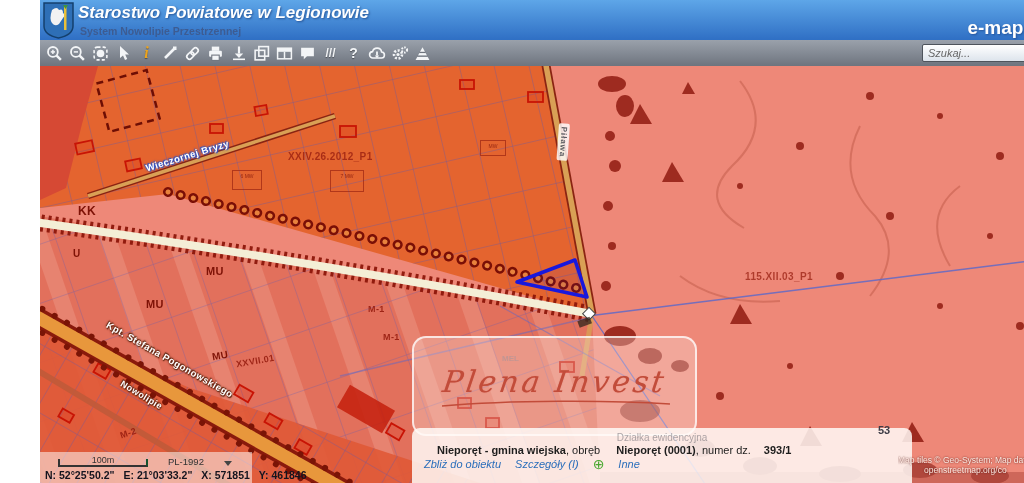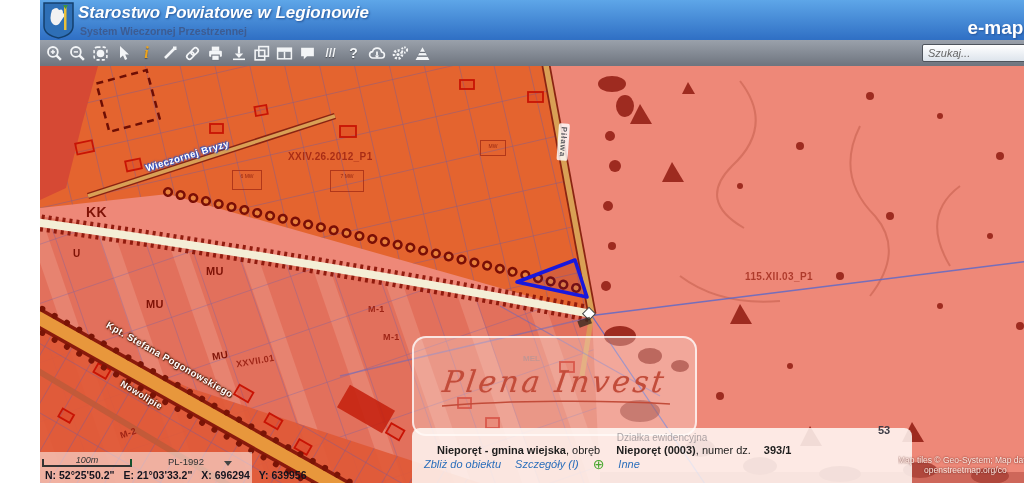--- a/index.html
+++ b/index.html
@@ -54,22 +54,22 @@
   .p-main { color:#1e1e1e; margin-top:1px; }
   .p-main b { font-weight:bold;padding-left:13px; }
   .p-id { color:#9a9a9a; font-size:10.5px; margin-top:1px; }
   .p-links { display:flex; align-items:center; gap:14px; margin-top:2px; }
   .p-links a { color:#2a6ebb; text-decoration:none; font-size:11px; cursor:pointer;font-style:italic; }
   .plus-ico { color:#4aa832; font-size:14px; line-height:12px; cursor:pointer; }
   .parcel53 { position:absolute; left:838px; top:358px; z-index:5; color:#3c3c46; font-size:11px; font-weight:bold; }
 
   
   .scalepanel { position:absolute; left:0; top:386px; width:212px; height:31px; background:rgba(255,255,255,.52); z-index:5; }
-  .sbracket { position:absolute; left:2px; top:7px; width:90px; height:8px;
-    border-left:2px solid #333; border-right:2px solid #14532d; border-bottom:2px solid #333;font-style:italic; }
+  .sbracket { position:absolute; left:18px; top:7px; width:90px; height:8px;
+    border-left:2px solid #333; border-right:2px solid #14532d; border-bottom:2px solid #333; }
   .sbracket span { position:absolute; left:0; right:0; top:-4px; text-align:center; font-size:9px; color:#333; }
   .crs { position:absolute; left:128px; top:4px; font-size:9.5px; color:#333; cursor:pointer; }
   .chev { position:absolute; left:184px; top:9px; width:0; height:0; cursor:pointer;
     border-left:4px solid transparent; border-right:4px solid transparent; border-top:5px solid #444; }
   .coordrow { position:absolute; left:5px; bottom:2px; display:flex; gap:9px; font-size:10.5px; font-weight:bold; color:#14141e; white-space:nowrap; }
 
   
   .attrib { position:absolute; left:858px; top:389px; width:166px; overflow:hidden; z-index:5;
     font-size:8.5px; color:#ffeae2; line-height:10px; text-shadow:0 0 2px rgba(70,0,0,.9); white-space:nowrap; }
   .attrib .l2 { margin-left:26px; }
@@ -80,21 +80,21 @@
 <div class="app">
 
   <div class="header">
     <svg class="crest" width="31" height="37" viewBox="0 0 31 37">
       <path d="M1,1 h29 v23 q0,9 -14.5,12 Q1,33 1,24 Z" fill="#2e6fb6" stroke="#14406e" stroke-width="1.5"></path>
       <path d="M9,8 q5,-4 7,0 q4,-2 4,3 q3,2 0,5 l-4,6 q-4,3 -7,-1 q-3,-4 0,-13z" fill="#f2f2f2"></path>
       <rect x="21" y="4" width="2.5" height="24" fill="#e8c03a"></rect>
       <path d="M20,3 h5 l-2.5,4z" fill="#3f9440"></path>
     </svg>
     <div class="h-title">Starostwo Powiatowe w Legionowie</div>
-    <div class="h-sub">System Wieczornej Przestrzennej</div>
+    <div class="h-sub">System Nowolipie Przestrzennej</div>
     <div class="brand">e-mapa</div>
     <svg class="brand-logo" width="26" height="17" viewBox="0 0 26 17">
       <ellipse cx="13" cy="8.5" rx="12.5" ry="8" fill="#e07020" stroke="#b84c10"></ellipse>
       <path d="M1,10 q12,-6 24,-2 l0,3 q-12,-4 -24,2z" fill="#3f9440"></path>
       <ellipse cx="13" cy="8.5" rx="12.5" ry="8" fill="none" stroke="#f4d44a" stroke-width="1"></ellipse>
     </svg>
   </div>
 
   <div class="toolbar">
     <div class="tool">
@@ -346,64 +346,64 @@
 
     <div class="mlabel street blueglow" style="left:104px;top:84px;transform:rotate(-17deg);">Wieczornej Bryzy</div>
     <div class="mlabel" style="left:530px;top:52px;">
       <span class="pilawa-label" style="display:inline-block">Piława</span>
     </div>
     <div class="mlabel street darkglow" style="left:58px;top:288px;transform:rotate(29.5deg);">Kpt. Stefana Pogonowskiego</div>
     <div class="mlabel street darkglow" style="left:78px;top:324px;transform:rotate(31deg);font-size:9px;">Nowolipie</div>
 
     <div class="mlabel zone" style="left:248px;top:85px;opacity:.85">XXIV.26.2012_P1</div>
     <div class="mlabel zone" style="left:705px;top:205px;opacity:.8">115.XII.03_P1</div>
-    <div class="mlabel zone" style="left:46px;top:138px;font-size:14px;color:#7e1206">KK</div>
+    <div class="mlabel zone" style="left:38px;top:138px;font-size:12px;color:#7e1206">KK</div>
     <div class="mlabel zone" style="left:166px;top:199px;font-size:11px;color:#7e1206">MU</div>
     <div class="mlabel zone" style="left:106px;top:232px;font-size:11px;color:#7e1206">MU</div>
     <div class="mlabel zone" style="left:33px;top:182px;color:#7e1206">U</div>
     <div class="mlabel zone" style="left:328px;top:238px;font-size:9px">M-1</div>
     <div class="mlabel zone" style="left:343px;top:266px;font-size:9px">M-1</div>
     <div class="mlabel zone" style="left:172px;top:284px;transform:rotate(-10deg);color:#7e1206">MU</div>
     <div class="mlabel zone" style="left:196px;top:290px;transform:rotate(-10deg);font-size:9px">XXVII.01</div>
     <div class="mlabel zone" style="left:80px;top:362px;transform:rotate(-18deg);font-size:9px">M-2</div>
-    <div class="mlabel" style="left:483px;top:288px;color:rgba(110,110,125,.5);font-size:8px;font-weight:bold">MEL</div>
+    <div class="mlabel" style="left:462px;top:288px;color:rgba(110,110,125,.5);font-size:8px;font-weight:bold">MEL</div>
 
     <div class="watermark">
       <div class="wm-text">Plena Invest</div>
       <svg width="250" height="10" viewBox="0 0 250 10">
           <path d="M12,7 C80,1 180,1 240,5" stroke="#c24c3a" stroke-width="1.5" fill="none"></path>
         </svg>
     </div>
 
     <div class="parcel53">53</div>
 
     <div class="popup">
       <div class="p-faded">Działka ewidencyjna</div>
       <div class="p-main">
-        <b>Nieporęt - gmina wiejska</b><span>, obręb </span><b>Nieporęt (0003)</b><span>, numer dz.</span><b>393/1</b>
+        <b>Nieporęt - gmina wiejska</b><span>, obręb </span><b>Nieporęt (0001)</b><span>, numer dz.</span><b>393/1</b>
       </div>
       <div class="p-links">
         <a>Zbliż do obiektu</a>
         <a>Szczegóły (I)</a>
         <span class="plus-ico">⊕</span>
         <a>Inne</a>
       </div>
     </div>
 
     <div class="scalepanel">
       <div class="sbracket">
           <span>100m</span>
         </div>
       <div class="crs">PL-1992</div>
       <div class="chev"></div>
       <div class="coordrow">
         <span>N: 52°25'50.2"</span>
         <span>E: 21°03'33.2"</span>
-        <span>X: 696294</span>
-        <span>Y: 639956</span>
+        <span>X: 571851</span>
+        <span>Y: 461846</span>
       </div>
     </div>
 
     <div class="attrib">
       <div>Map tiles © Geo-System; Map data © OpenStre</div>
       <div class="l2">openstreetmap.org/co</div>
     </div>
   </div>
 </div>
 

